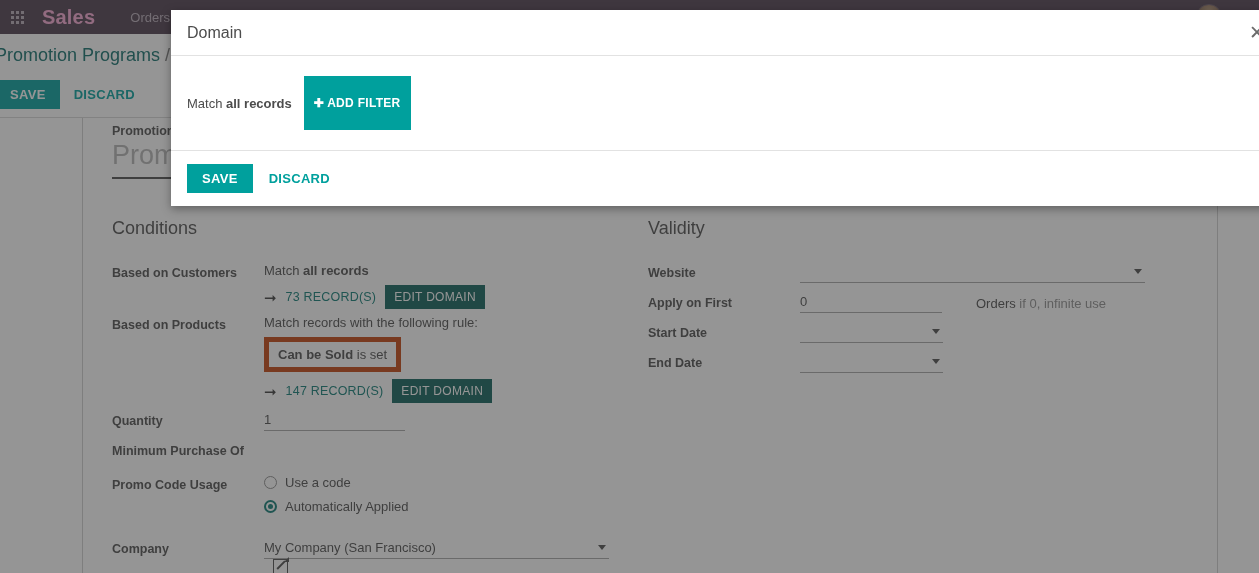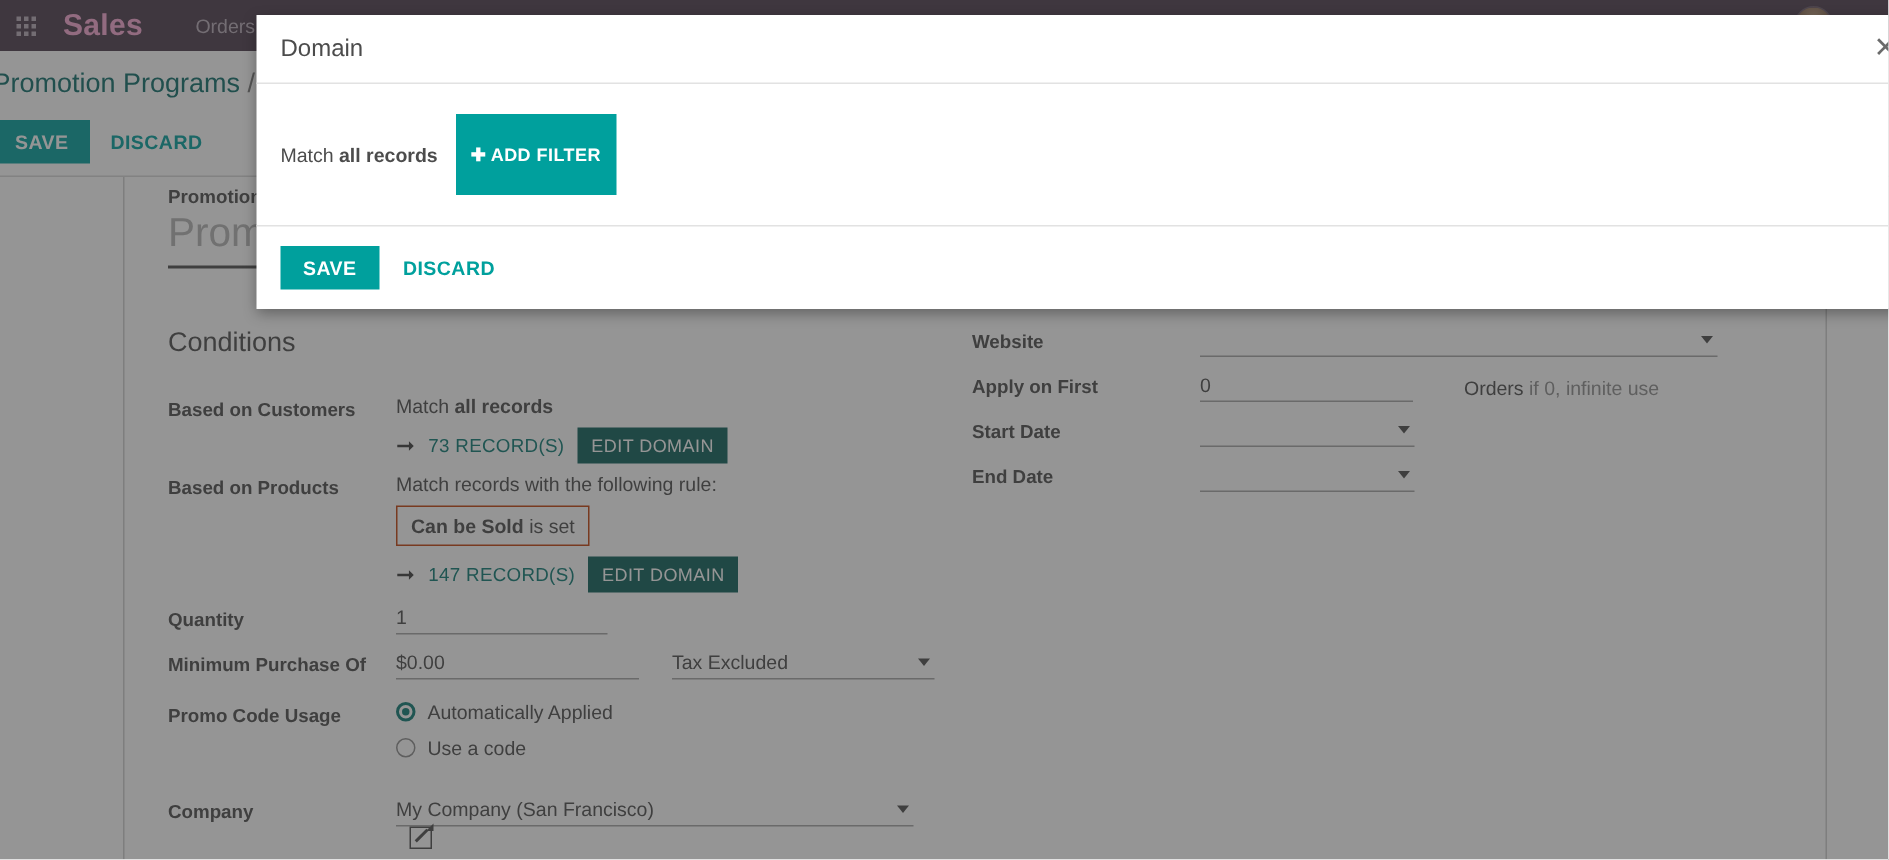--- a/index.html
+++ b/index.html
@@ -152,21 +152,21 @@
   .arrow-ico { color: #3b3b3b; font-size: 15px; line-height: 1; }
   .records-link { color: #0c7a73; font-size: 12.5px; letter-spacing: .2px; cursor: pointer; }
   .btn-edit-domain {
     background: #0c5e58; color: #fff; border: none;
     font-size: 12px; letter-spacing: .3px;
     padding: 5px 9px; cursor: pointer;
     font-family: "Liberation Sans", sans-serif;
   }
   .rule-chip {
     display: inline-block;
-    border: 1px solid #c2410c;
+    border: 5px solid #c2410c;
     padding: 5px 9px; margin-top: 7px;
     font-size: 13px; color: #4c4c4c;
     background: transparent;
   }
   .rule-chip b { font-weight: bold; }
 
   .line-input {
     border: none; border-bottom: 1px solid #a5a5a5;
     background: transparent; outline: none;
     font-size: 13px; color: #4c4c4c;
@@ -377,56 +377,50 @@
 
           <div class="frow" style="margin-top:8px;">
             <div class="flabel">Quantity</div>
             <div class="fvalue">
               <input class="line-input w-qty" type="text" value="1" style="">
             </div>
           </div>
 
           <div class="frow">
             <div class="flabel">Minimum Purchase Of</div>
-            <div class="fvalue inline-2">
-              <input class="line-input w-money" type="text" value="$0.00" style="">
-              <span class="sel-wrap">
-                <input class="line-input w-sel" type="text" readonly="" value="Tax Excluded" style="">
-                <span class="caret"></span>
-              </span>
-            </div>
           </div>
 
           <div class="frow" style="margin-top:10px;">
             <div class="flabel">Promo Code Usage</div>
             <div class="fvalue">
+              <div class="radio-row">
+                <span class="radio"></span>
+                <span class="radio-label">Use a code</span>
+              </div>
               <div class="radio-row">
                 <span class="radio on"></span>
                 <span class="radio-label">Automatically Applied</span>
-              </div>
-              <div class="radio-row">
-                <span class="radio"></span>
-                <span class="radio-label">Use a code</span>
               </div>
             </div>
           </div>
 
           <div class="frow" style="margin-top:16px;">
             <div class="flabel">Company</div>
             <div class="fvalue">
               <span class="sel-wrap">
                 <input class="line-input w-company" type="text" readonly="" value="My Company (San Francisco)" style="">
                 <span class="caret"></span>
               </span>
               <span class="ext-link-ico"></span>
             </div>
           </div>
         </div>
 
         <div class="col-right">
+          <div class="group-title">Validity</div>
 
           <div class="frow">
             <div class="flabel">Website</div>
             <div class="fvalue">
               <span class="sel-wrap">
                 <input class="line-input w-website" type="text" readonly="" value="" style="">
                 <span class="caret"></span>
               </span>
             </div>
           </div>

